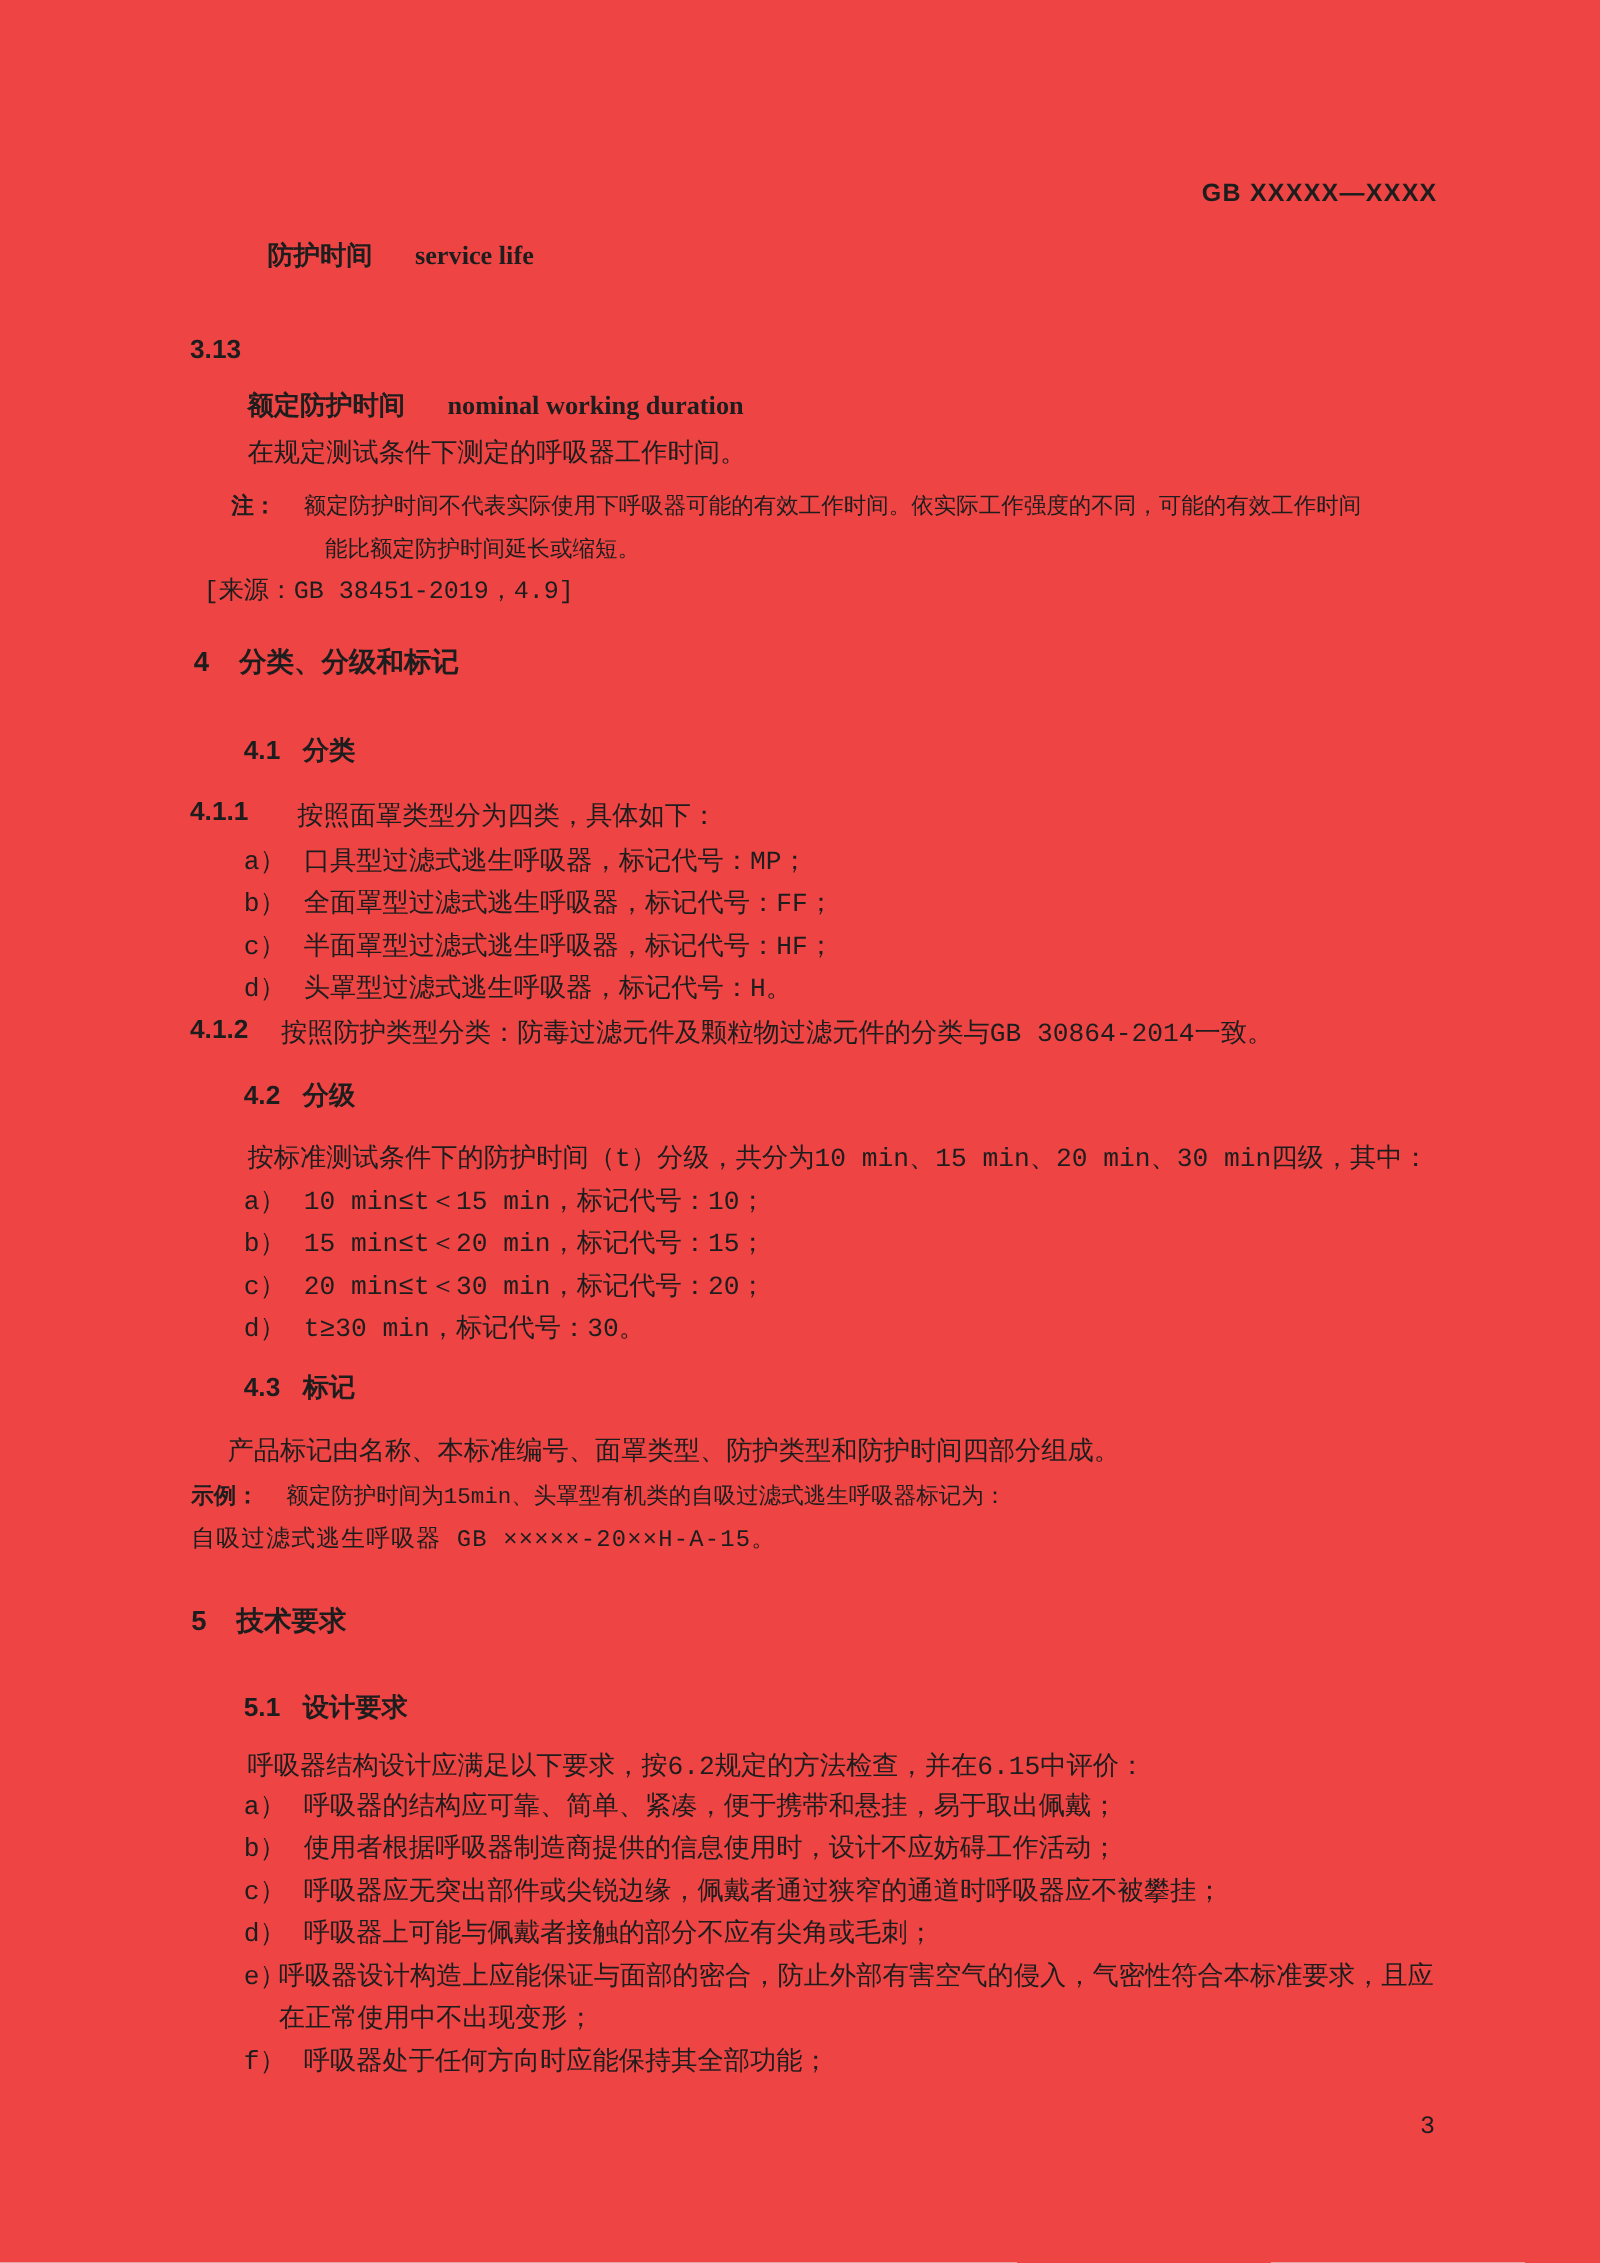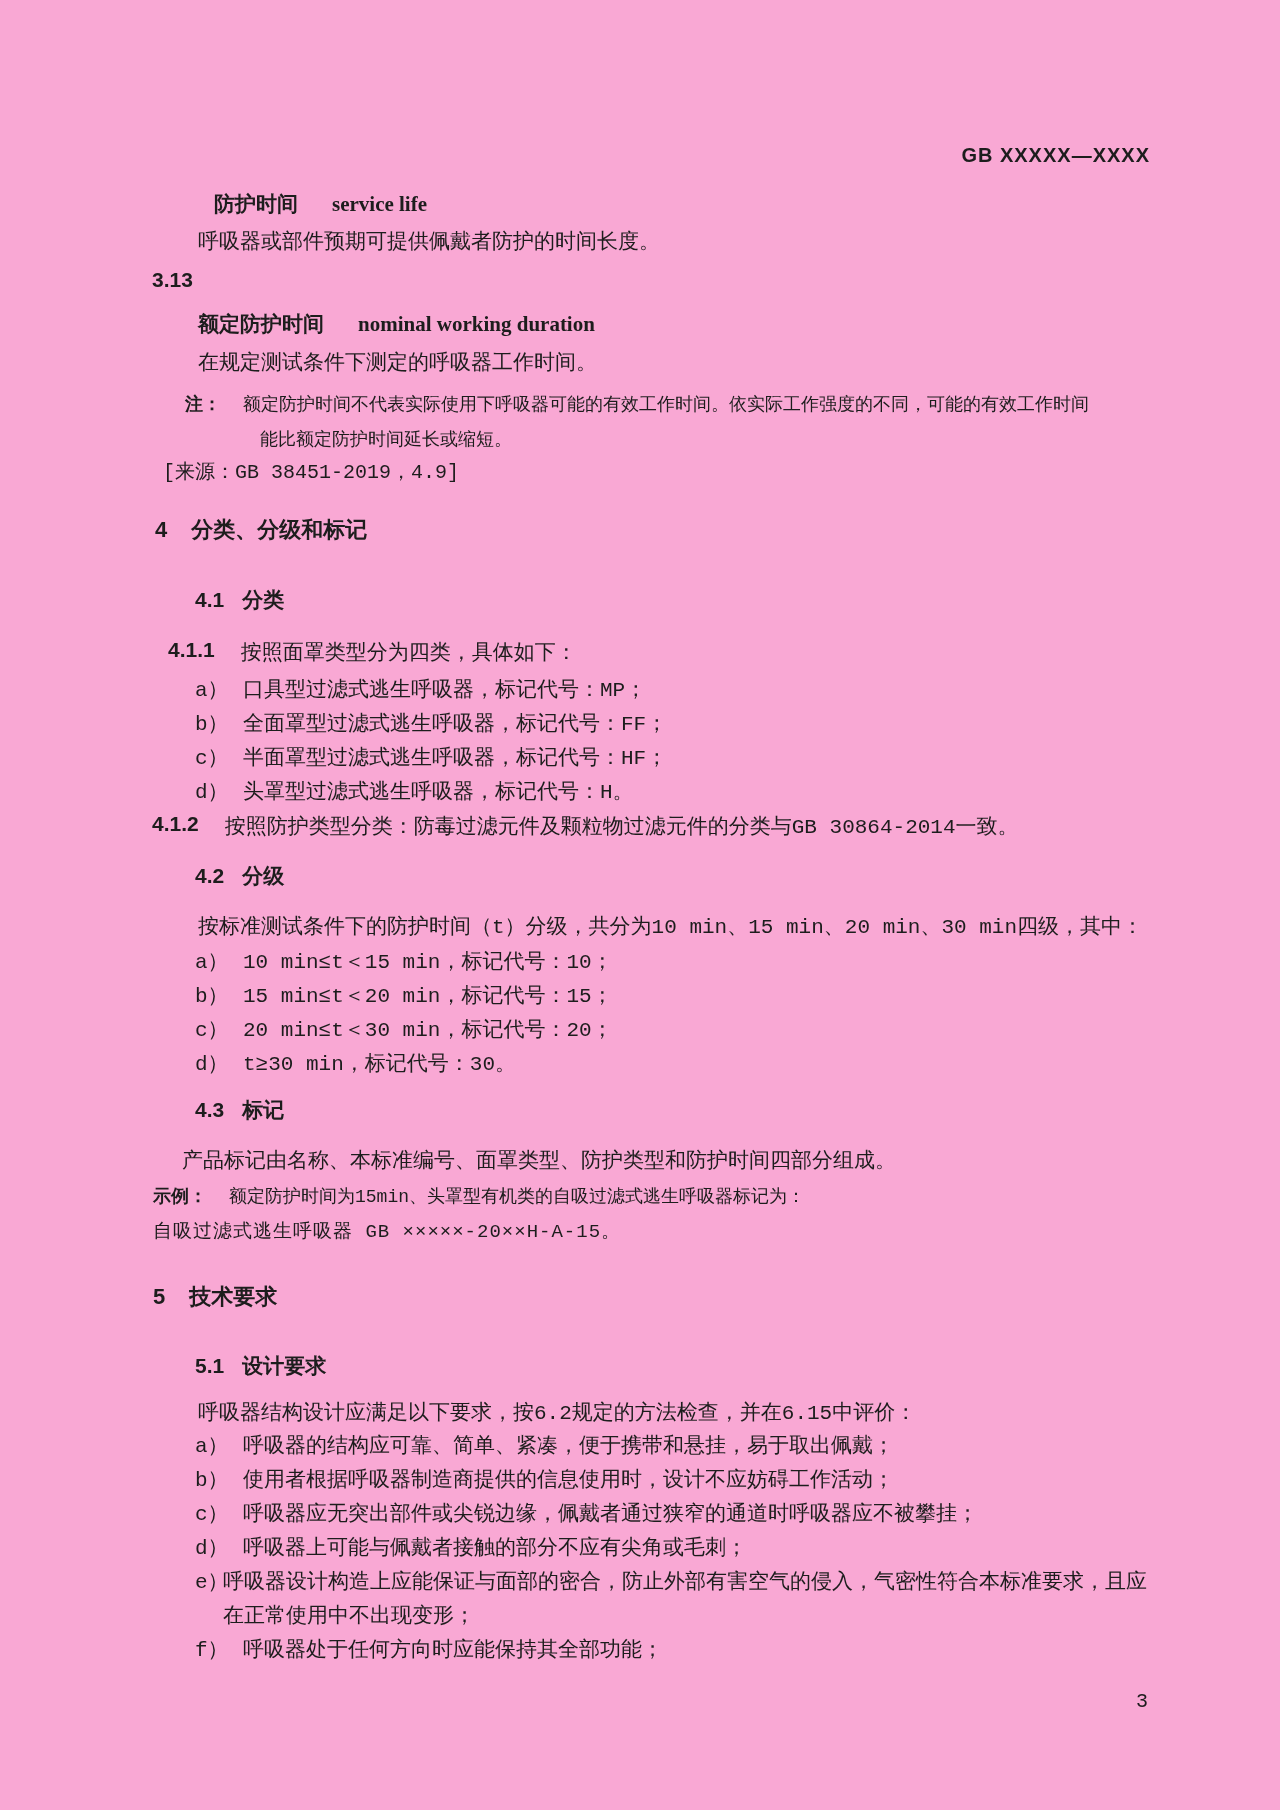--- a/index.html
+++ b/index.html
@@ -1,20 +1,20 @@
 <!DOCTYPE html>
 <html><head>
 <meta charset="utf-8">
 <style>
   html,body{margin:0;padding:0;background:#e8e8e8;}
   .page{
     position:relative;
     width:1280px;height:1810px;
     margin:0 auto;
-    background:#f9a8d4;
+    background:#ef4444;
     color:#1d1d1d;
     font-family:"Liberation Mono","Liberation Serif",serif;
     font-size:21px;
     overflow:hidden;
   }
   .abs{position:absolute;white-space:nowrap;}
   
   .doc-header{
     top:144px;right:130px;
     font-family:"Liberation Sans",sans-serif;
@@ -53,21 +53,20 @@
 </head>
 <body>
 
 <div class="page">
 
   <div class="abs doc-header">GB XXXXX—XXXX</div>
 
   <div class="abs term-title" style="top:190px;left:198px;padding-left:16px;">
     <span>防护时间</span><span class="en">service life</span>
   </div>
-  <div class="abs" style="top:227px;left:198px;">呼吸器或部件预期可提供佩戴者防护的时间长度。</div>
 
   <div class="abs clause-num" style="top:268px;left:152px;font-size:21px;">3.13</div>
 
   <div class="abs" style="top:348px;left:198px;">在规定测试条件下测定的呼吸器工作时间。</div>
   <div class="abs term-title" style="top:310px;left:198px;">
     <span>额定防护时间</span><span class="en">nominal working duration</span>
   </div>
 
   <div class="abs small note-row" style="top:392px;left:185px;">
     <span class="nlabel">注：</span>
@@ -78,21 +77,21 @@
   <div class="abs" style="top:458px;left:163px;font-size:20px;">[来源：GB 38451-2019，4.9]</div>
 
   <div class="abs h-main" style="top:515px;left:155px;">
     <span class="num">4</span><span>分类、分级和标记</span>
   </div>
 
   <div class="abs h-sub" style="top:586px;left:152px;">
     <span class="num">4.1</span><span>分类</span>
   </div>
 
-  <div class="abs clause-line" style="top:638px;left:168px;">
+  <div class="abs clause-line" style="top:638px;left:152px;gap:13px;">
     <span class="clause-num">4.1.1</span>
     <span>按照面罩类型分为四类，具体如下：</span>
   </div>
 
   <div class="list" style="top:674px;left:195px;right:130px;">
     <div class="li">
       <span class="li-label">a）</span>
       <span class="li-text">口具型过滤式逃生呼吸器，标记代号：MP；</span>
     </div>
     <div class="li">

